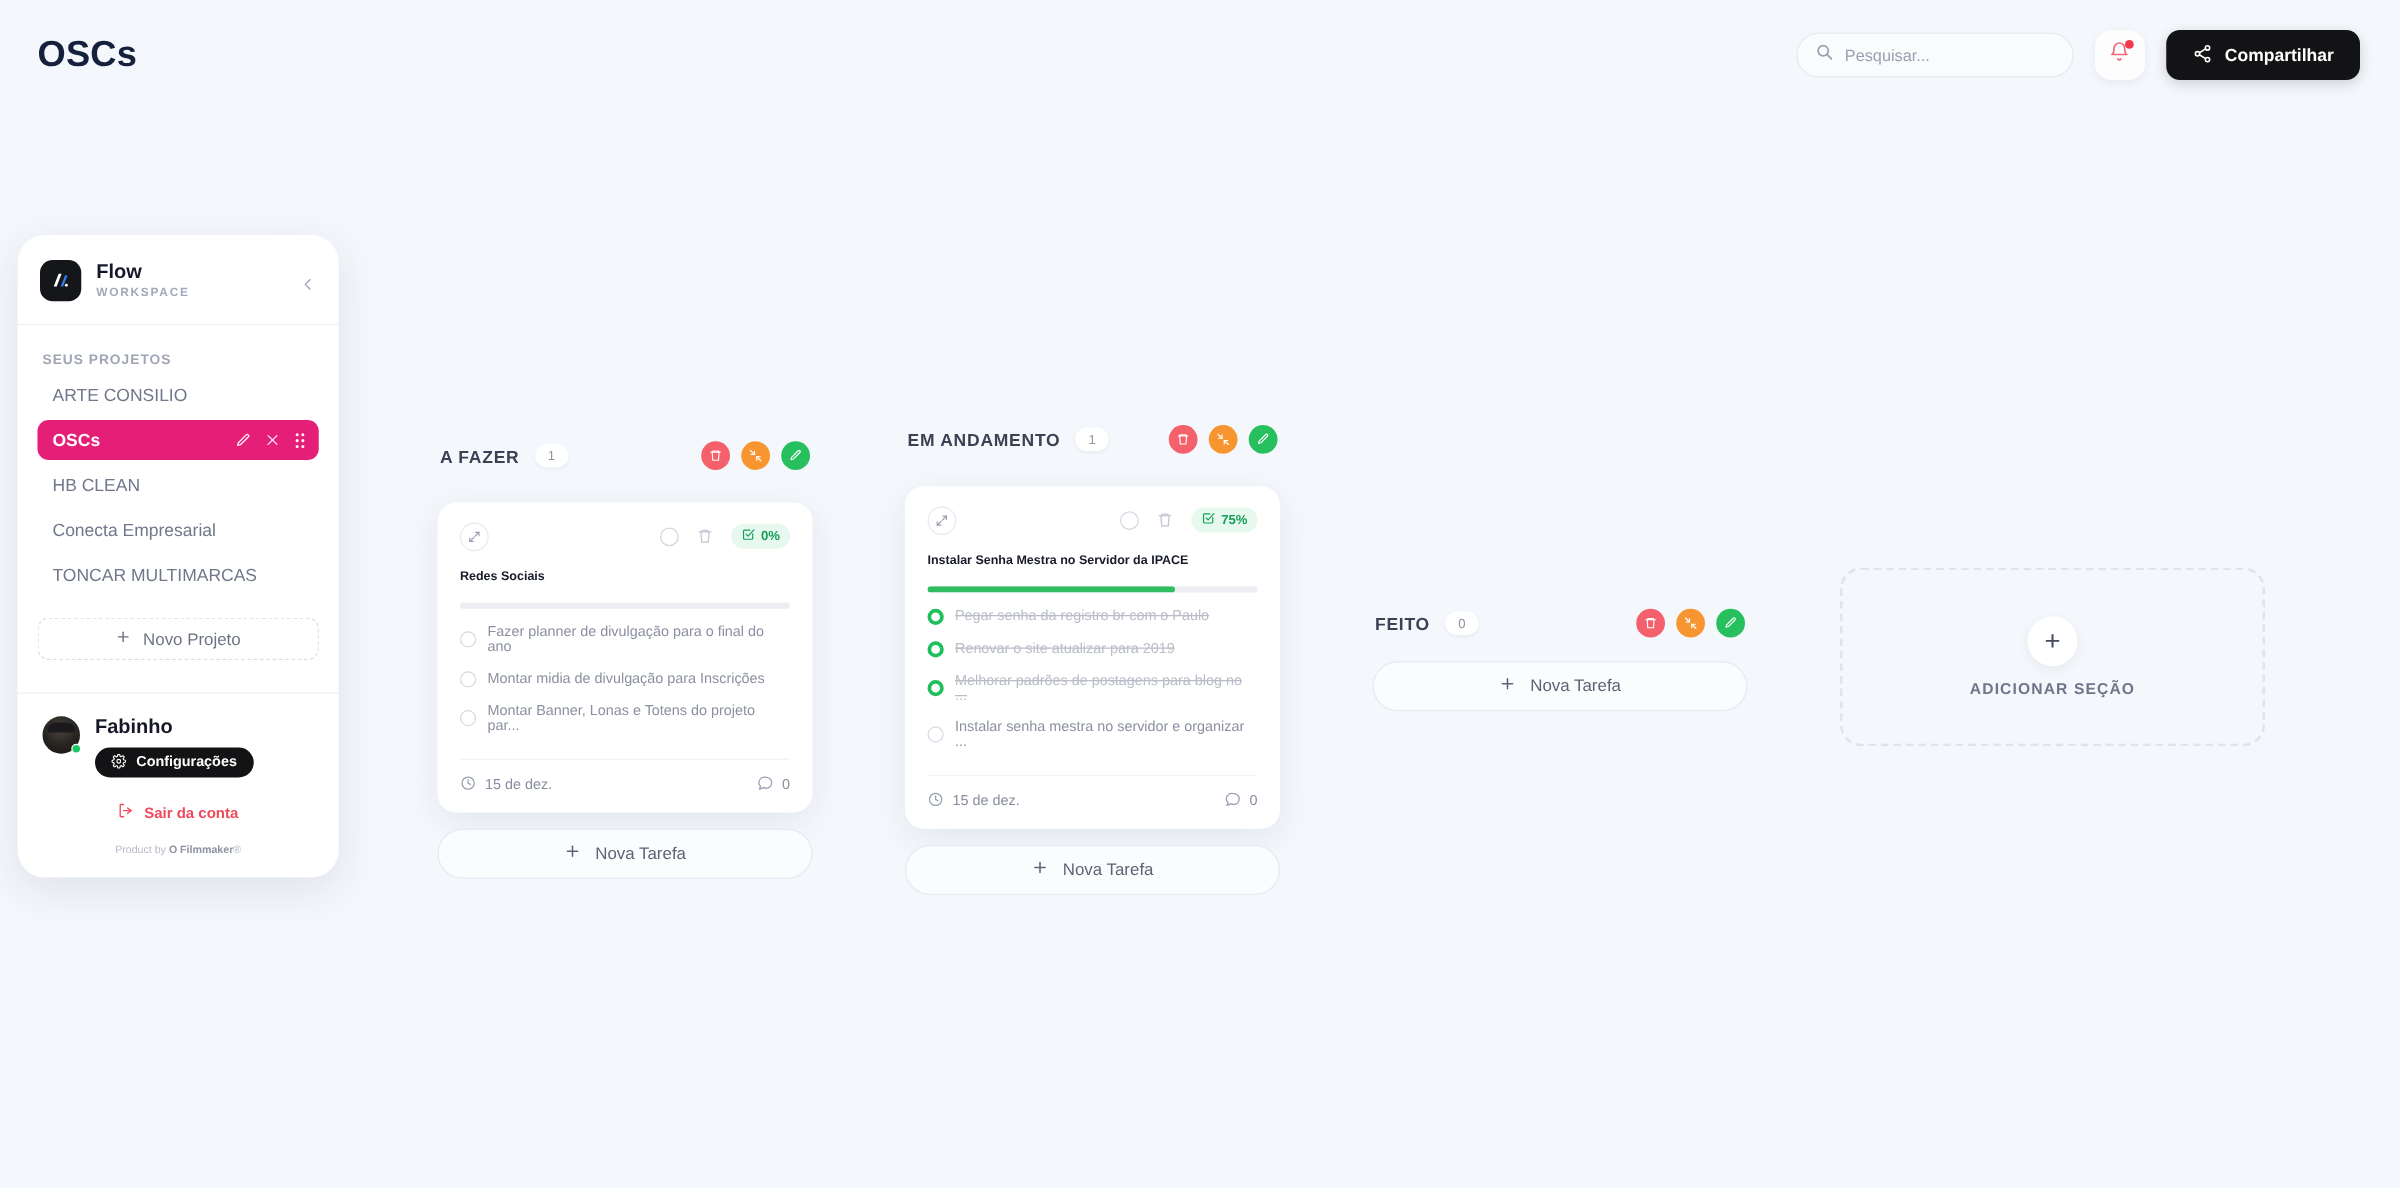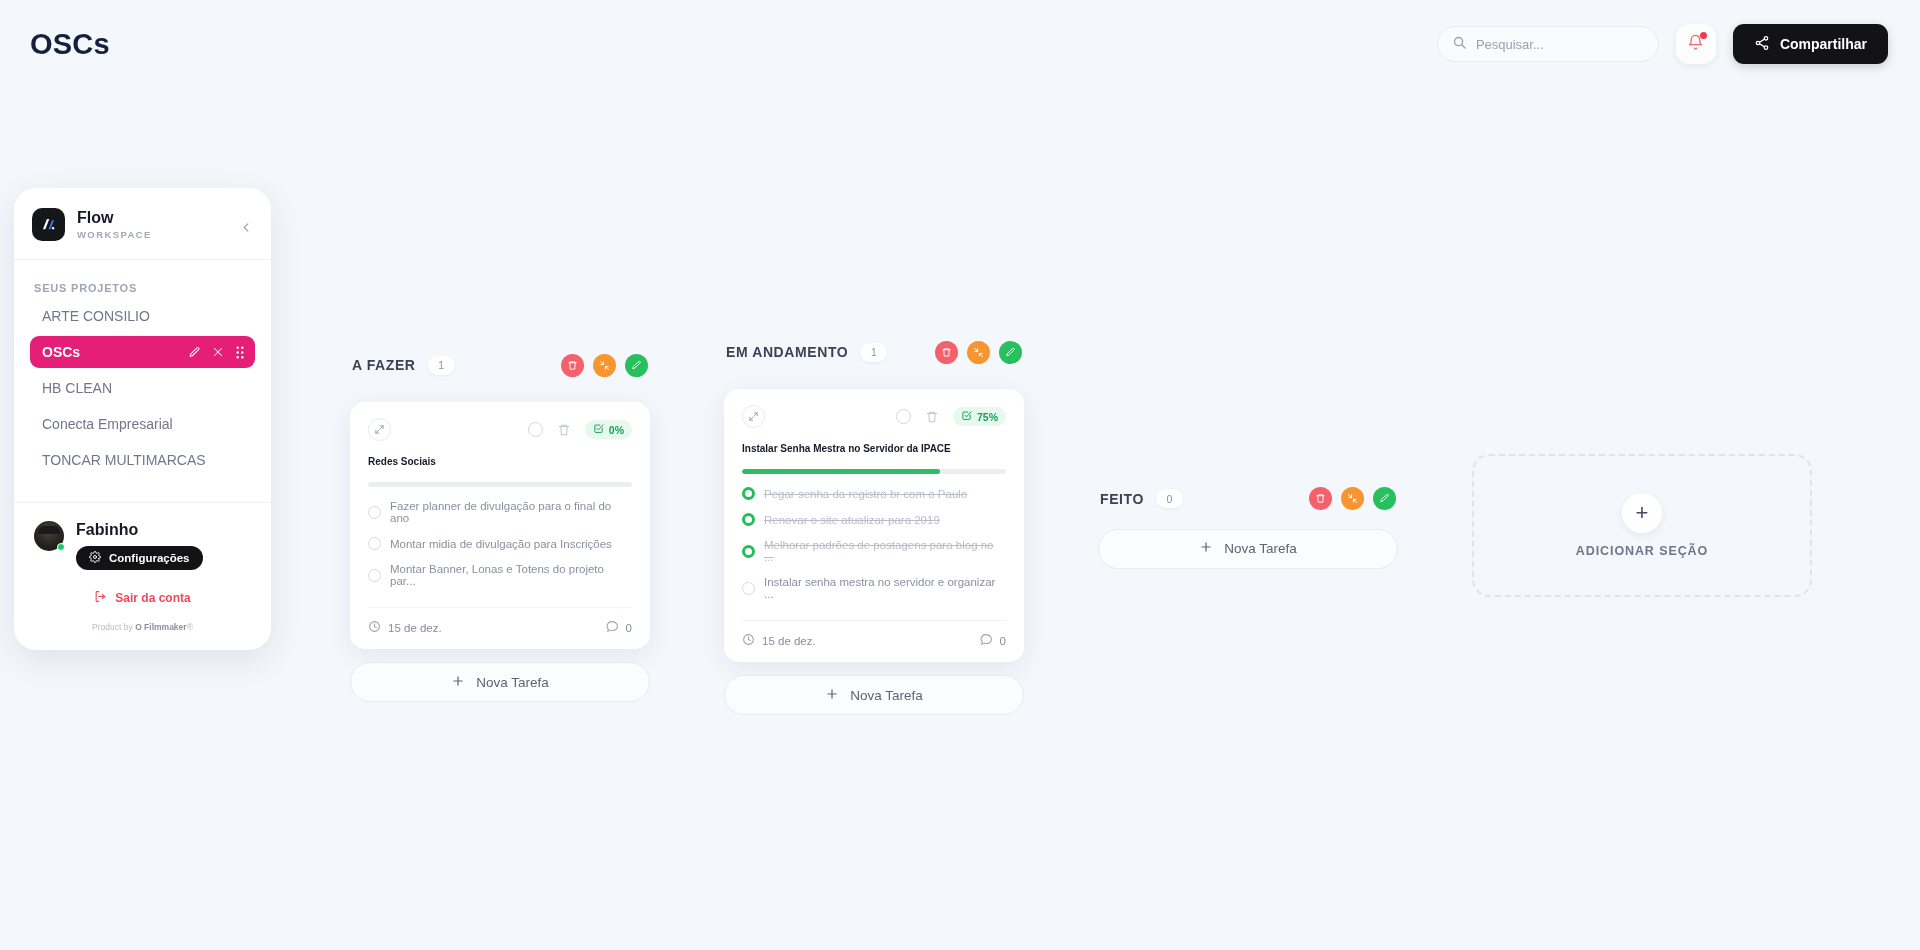--- a/index.html
+++ b/index.html
@@ -294,20 +294,29 @@
   <div class="proj">
     <span>HB CLEAN</span>
   </div>
   <div class="proj">
     <span>Conecta Empresarial</span>
   </div>
   <div class="proj">
     <span>TONCAR MULTIMARCAS</span>
   </div>
 
+  <div class="new-proj">
+    <span>
+      <svg width="13" height="13" viewBox="0 0 24 24" fill="none" stroke="#6d7384" stroke-width="2.2" stroke-linecap="round">
+        <line x1="12" y1="5" x2="12" y2="19"></line>
+          <line x1="5" y1="12" x2="19" y2="12"></line>
+      </svg>
+    </span>
+    <span>Novo Projeto</span>
+  </div>
 
   <div class="sb-div2"></div>
 
   <div class="user-row">
     <div class="avatar">
       <span class="cap"></span>
       <span class="dot"></span>
     </div>
     <div class="user-meta">
       <div class="user-name">Fabinho</div>

